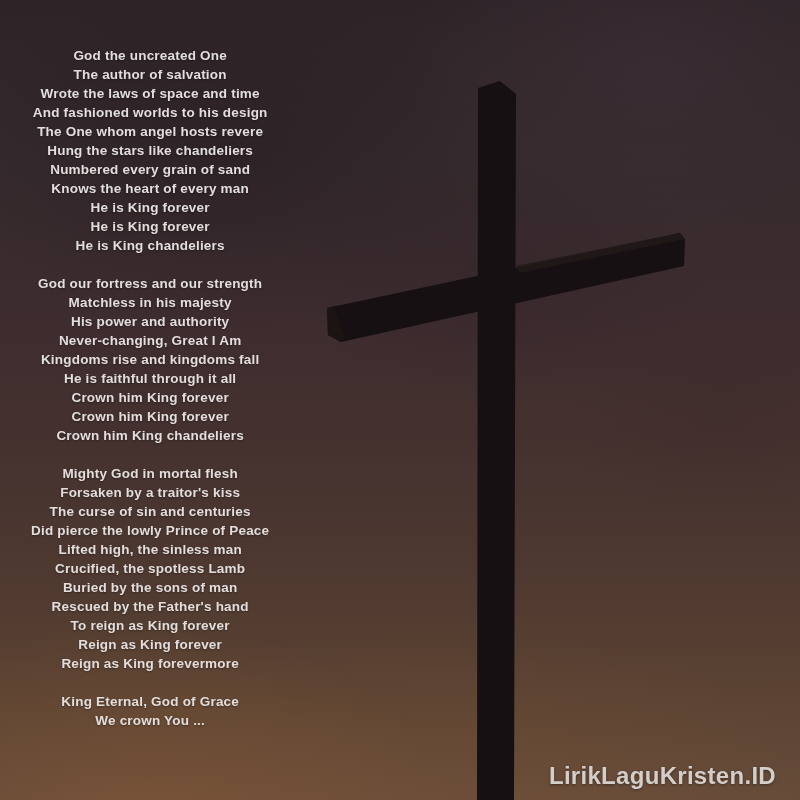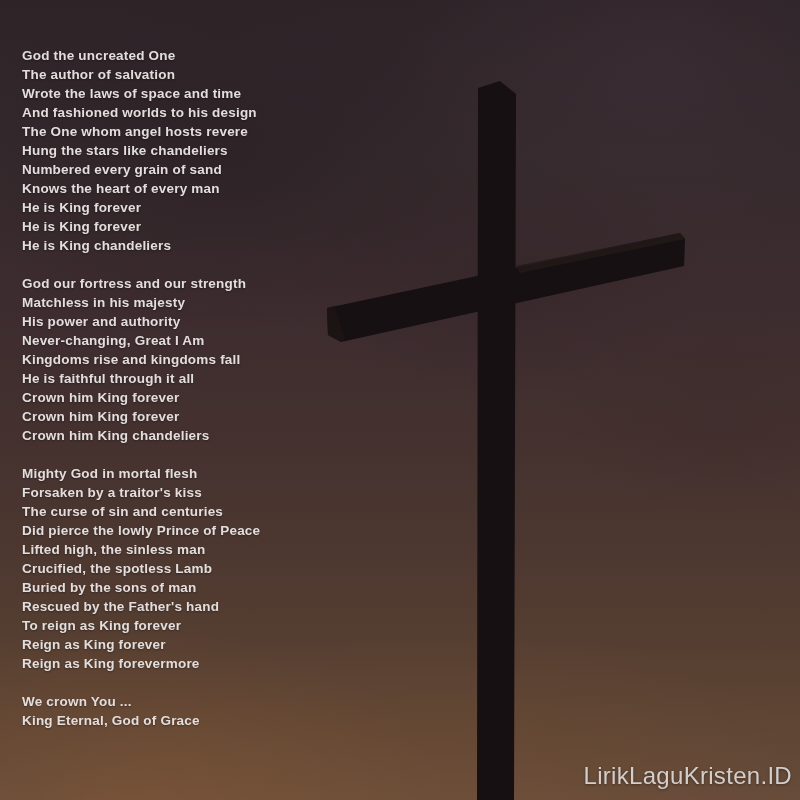--- a/index.html
+++ b/index.html
@@ -18,30 +18,30 @@
       radial-gradient(30% 18% at 90% 52%, rgba(58,40,40,0.30), rgba(58,40,40,0) 70%),
       linear-gradient(180deg,
         #2e2428 0%, #352a2d 20%, #3d2c2f 38%, #44312f 54%,
         #4c3730 68%, #553e31 80%, #5e4534 90%, #654b3a 100%);
   }
   .cross{position:absolute;left:0;top:0;width:800px;height:800px;display:block;}
   .lyrics{
     position:absolute;left:22px;top:46px;
     color:#e3dedd;
   }
-  .stanza{margin:0 0 19px 0;}
+  .stanza{margin:0 0 19px 9px;text-align:center;}
   .stanza .line{
     margin:0;height:19px;line-height:19px;
     font-size:13.5px;font-weight:700;letter-spacing:0.2px;
     white-space:nowrap;
     text-shadow:0 1px 2px rgba(0,0,0,0.35);
   }
   .watermark{
-    position:absolute;right:8px;bottom:10px;
-    font-size:24px;font-weight:400;letter-spacing:0.3px;
+    position:absolute;right:24px;bottom:10px;
+    font-size:24px;font-weight:700;letter-spacing:0.3px;
     color:#d4cecb;text-shadow:0 1px 3px rgba(0,0,0,0.4);
     white-space:nowrap;
   }
 </style>
 </head>
 <body>
 
 <div class="canvas">
 
   <div class="bg"></div>
@@ -89,20 +89,20 @@
         <p class="line">Did pierce the lowly Prince of Peace</p>
         <p class="line">Lifted high, the sinless man</p>
         <p class="line">Crucified, the spotless Lamb</p>
         <p class="line">Buried by the sons of man</p>
         <p class="line">Rescued by the Father's hand</p>
         <p class="line">To reign as King forever</p>
         <p class="line">Reign as King forever</p>
         <p class="line">Reign as King forevermore</p>
       </div>
       <div class="stanza">
+        <p class="line">King Eternal, God of Grace</p>
         <p class="line">We crown You ...</p>
-        <p class="line">King Eternal, God of Grace</p>
       </div>
     </div>
 
   <div class="watermark">LirikLaguKristen.ID</div>
 
 </div>
 
 </body></html>

